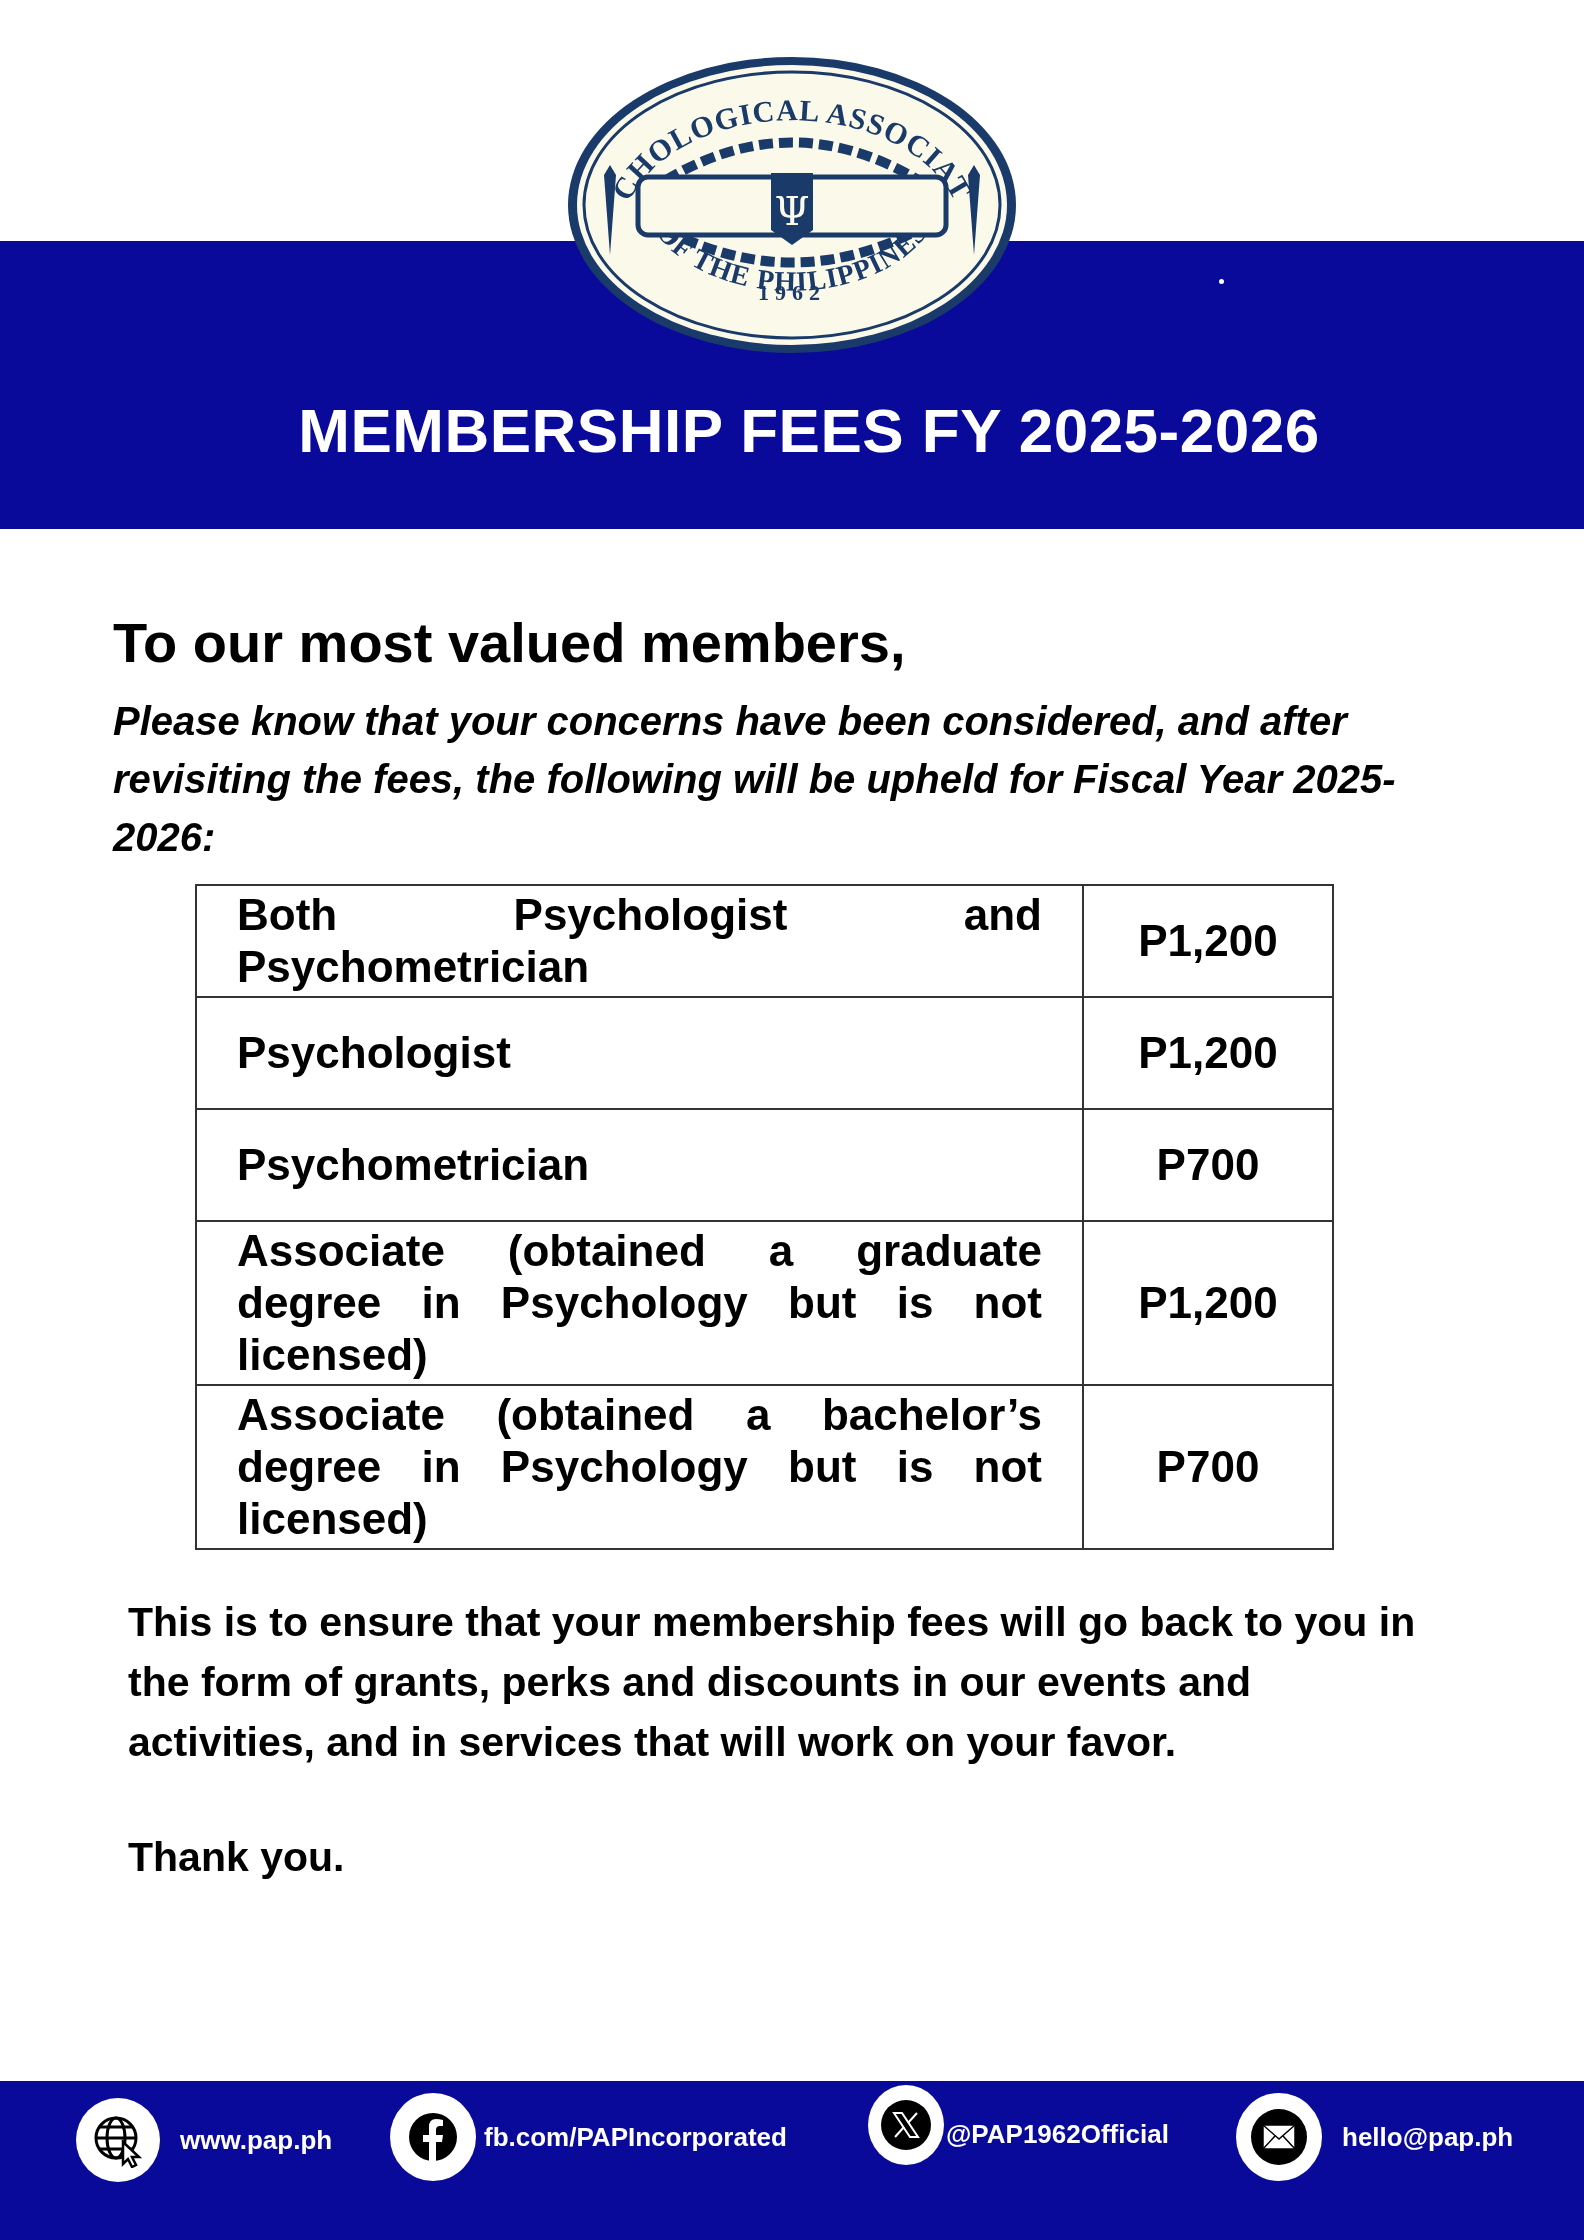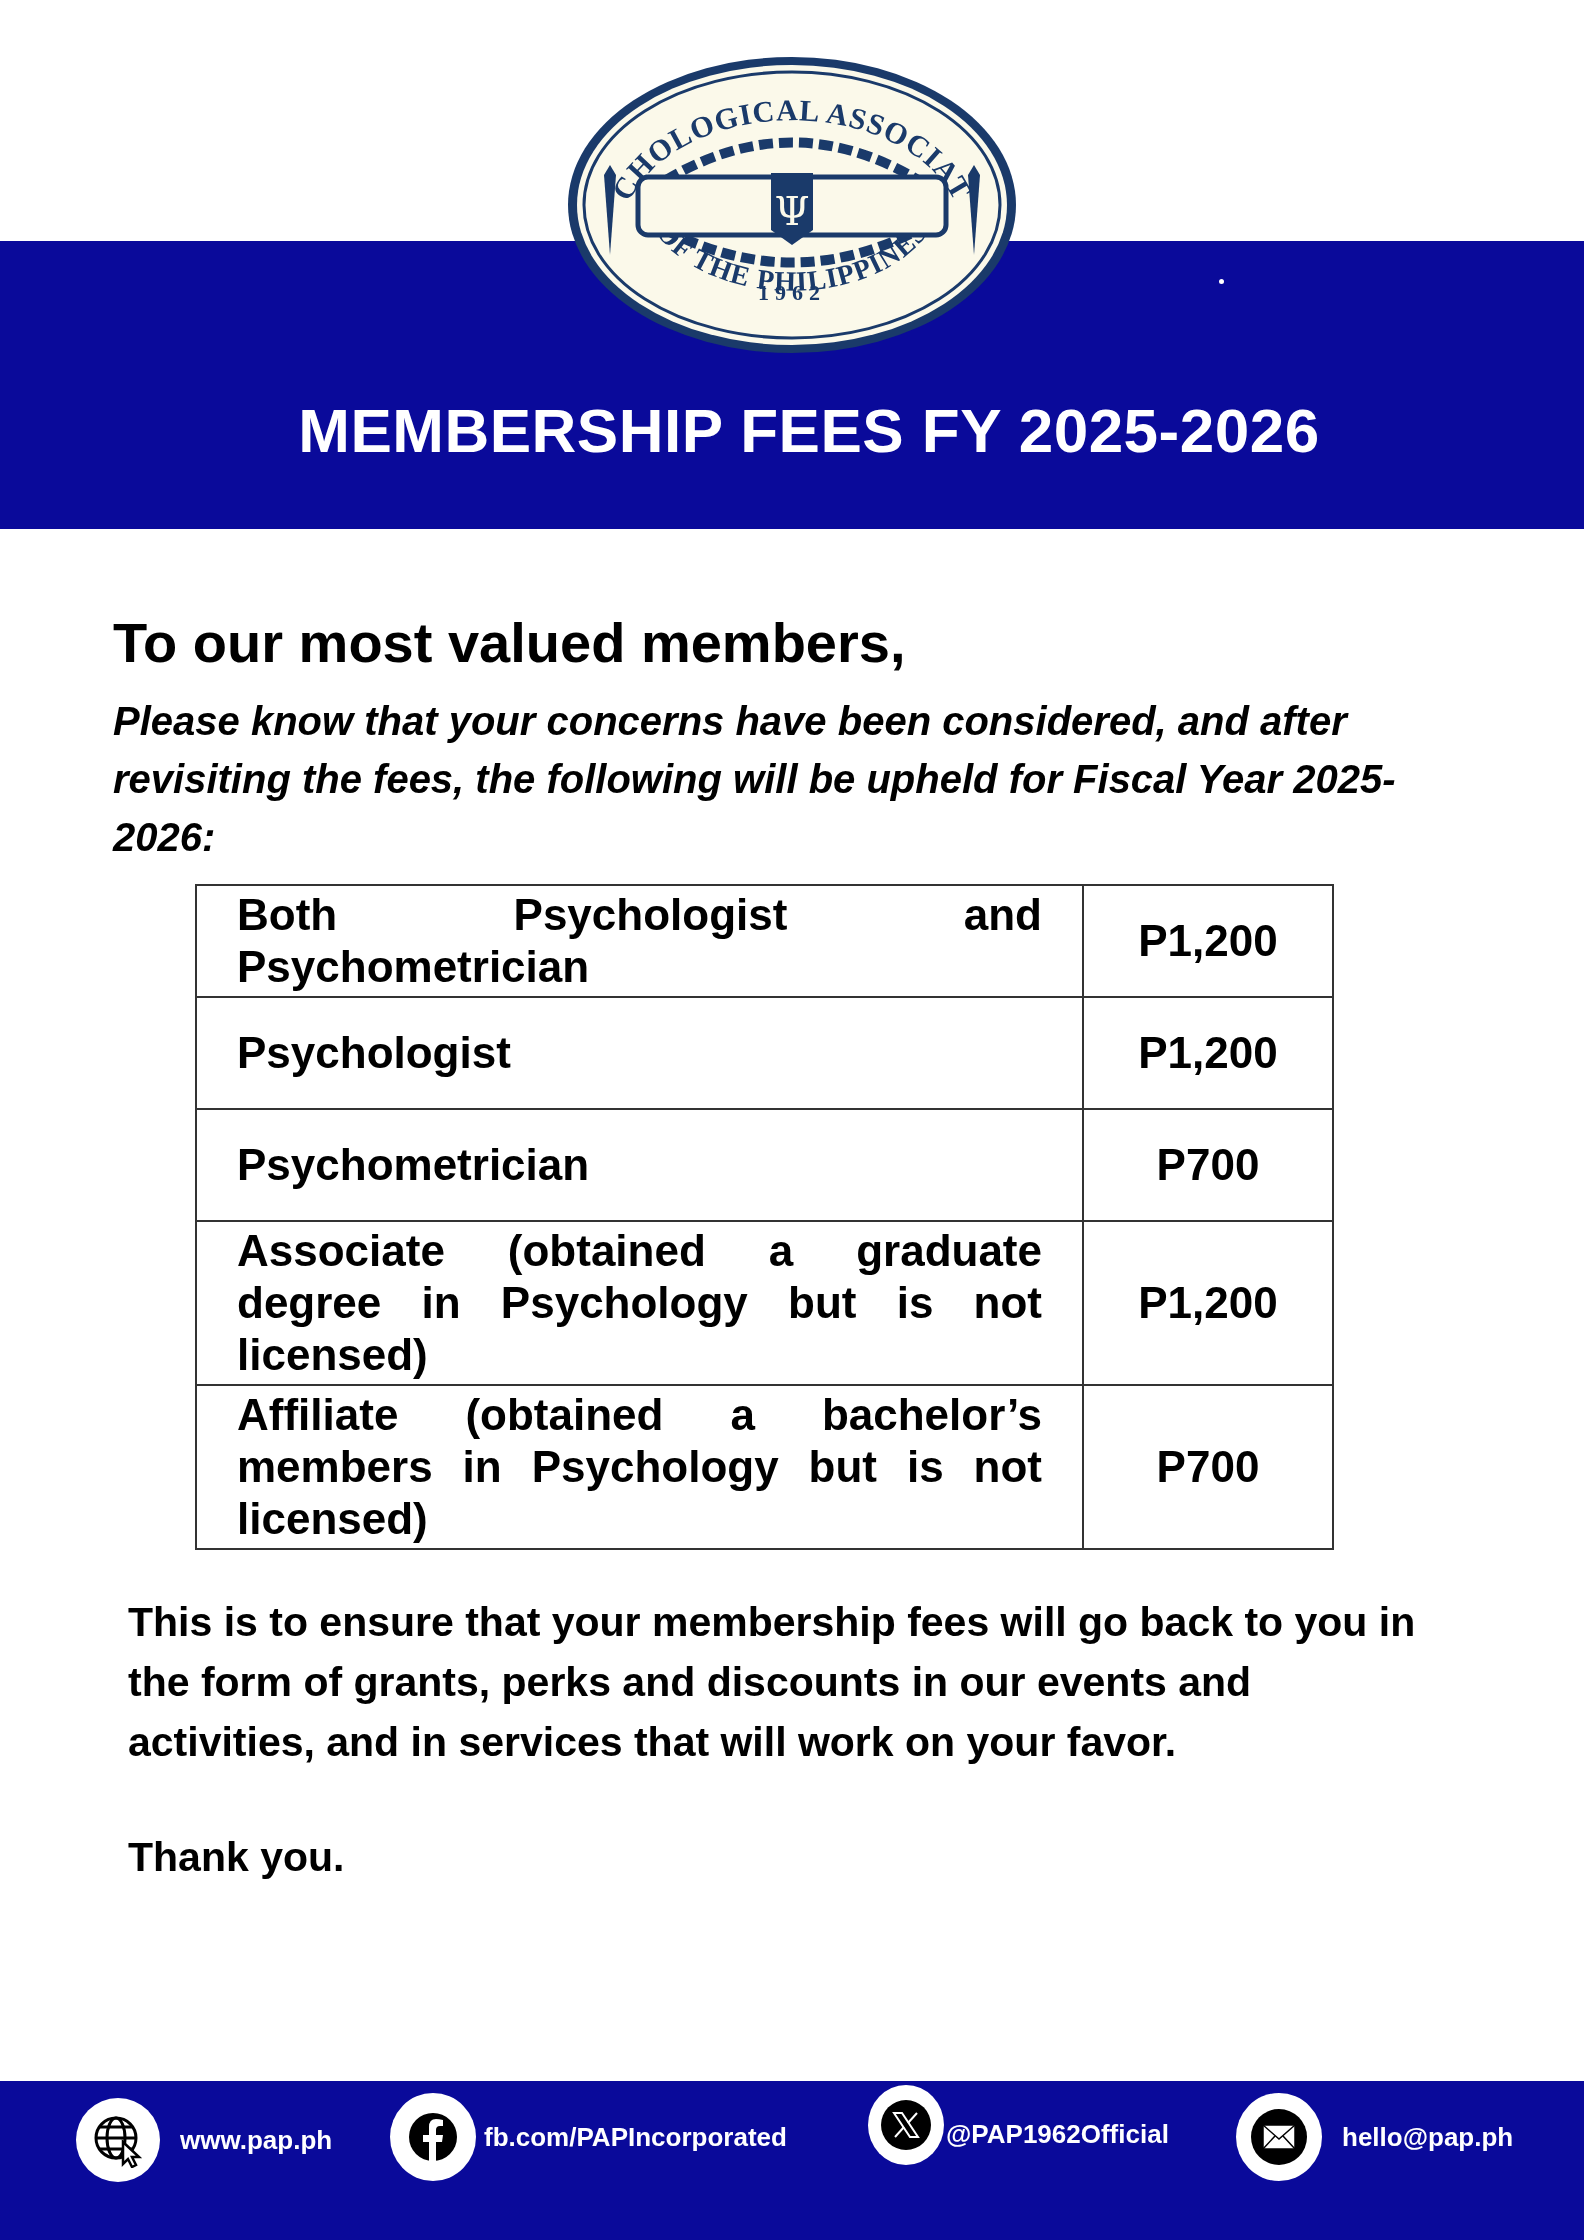--- a/index.html
+++ b/index.html
@@ -121,21 +121,21 @@
   </tr>
   <tr class="r1">
     <td class="cat">Psychometrician</td>
     <td class="amt">P700</td>
   </tr>
   <tr class="r2">
     <td class="cat">Associate (obtained a graduate degree in Psychology but is not licensed)</td>
     <td class="amt">P1,200</td>
   </tr>
   <tr class="r2">
-    <td class="cat">Affiliate (obtained a bachelor’s members in Psychology but is not licensed)</td>
+    <td class="cat">Associate (obtained a bachelor’s degree in Psychology but is not licensed)</td>
     <td class="amt">P700</td>
   </tr>
 </tbody>
   </table>
 
 <div class="closing">This is to ensure that your membership fees will go back to you in the form of grants, perks and discounts in our events and activities, and in services that will work on your favor.</div>
 <div class="thanks">Thank you.</div>
 
 <div class="footer">
   <a class="contact" style="left:76px; top:17px;">

